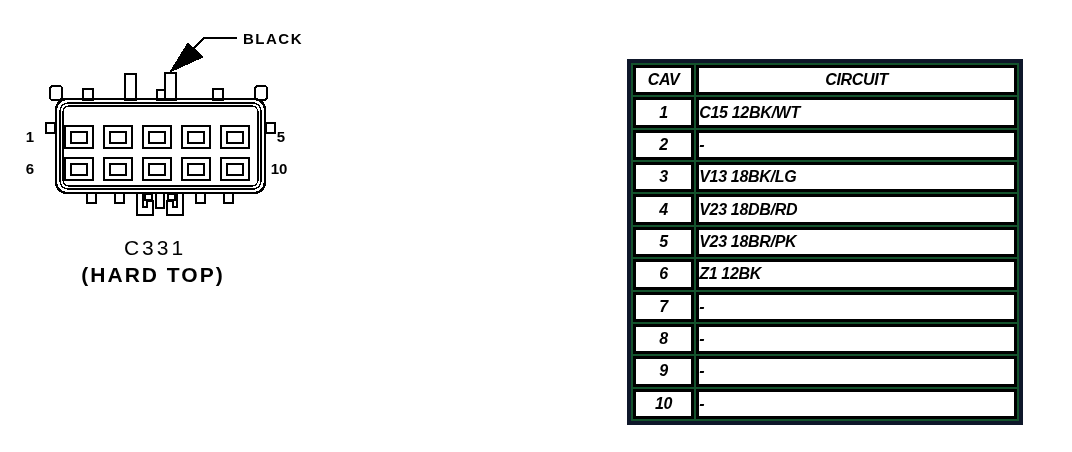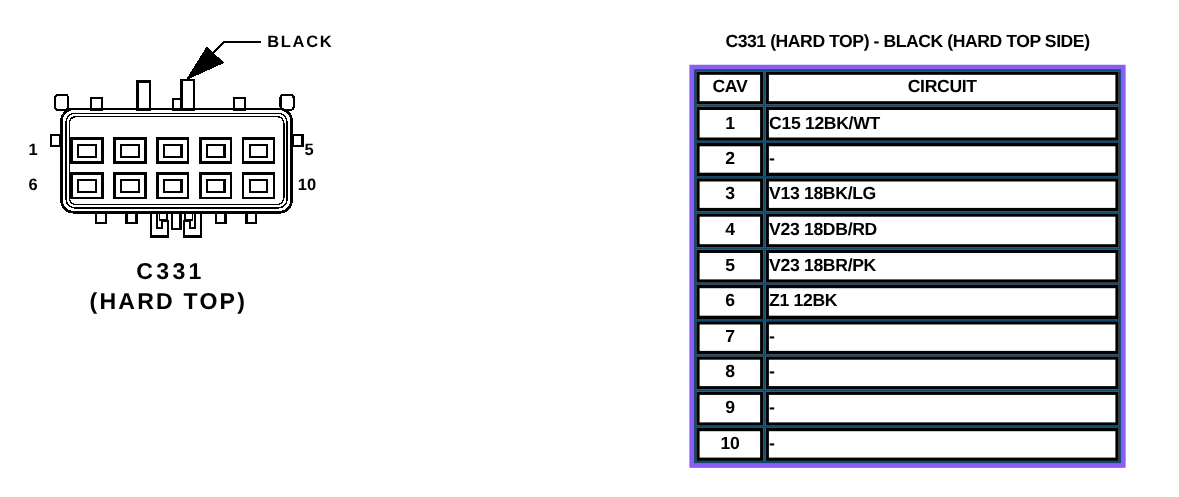--- a/index.html
+++ b/index.html
@@ -14,39 +14,40 @@
   .abs{position:absolute;}
   
   .pin-num{
     font-size:15px;font-weight:700;letter-spacing:0;
     width:26px;text-align:center;line-height:16px;
   }
   .callout{
     font-size:15px;font-weight:700;letter-spacing:1.5px;
   }
   .conn-name{
-    font-size:21px;font-weight:700;letter-spacing:3px;
+    font-size:21px;font-weight:400;letter-spacing:3px;
     text-align:center;width:100px;
   }
   .conn-sub{
     font-size:21px;font-weight:700;letter-spacing:2px;
     text-align:center;width:210px;
   }
   
   .tbl-title{
     left:627px;top:30px;width:396px;
     text-align:center;
     font-size:16px;font-weight:700;letter-spacing:-0.4px;
     white-space:nowrap;
   }
   .tbl-frame{
     left:627px;top:59px;width:396px;height:366px;
-    border:4px solid #8b5cf6;
+    border:4px solid #0f172a;
     box-sizing:border-box;
-    background:#0c4a6e;
+    background:#14532d;
+    font-style:italic;
   }
   table.pinout{
     border-collapse:separate;
     border-spacing:2px;
     width:100%;height:100%;
     table-layout:fixed;
   }
   table.pinout th, table.pinout td{
     border:3px solid #000;
     box-sizing:border-box;
@@ -147,21 +148,20 @@
   <div class="abs callout" style="left:243px;top:30px">BLACK</div>
 
   <div class="abs pin-num" style="left:17px;top:129px">1</div>
   <div class="abs pin-num" style="left:17px;top:161px">6</div>
   <div class="abs pin-num" style="left:268px;top:129px">5</div>
   <div class="abs pin-num" style="left:266px;top:161px">10</div>
 
   <div class="abs conn-name" style="left:105px;top:236px">C331</div>
   <div class="abs conn-sub" style="left:48px;top:263px">(HARD TOP)</div>
 
-  <div class="abs tbl-title">C331 (HARD TOP) - BLACK (HARD TOP SIDE)</div>
 
   <div class="abs tbl-frame">
     <table class="pinout">
       <colgroup>
           <col class="cav-col">
           <col class="circuit-col">
         </colgroup>
       <tbody>
           <tr>
         <th class="hdr-cell">CAV</th>

